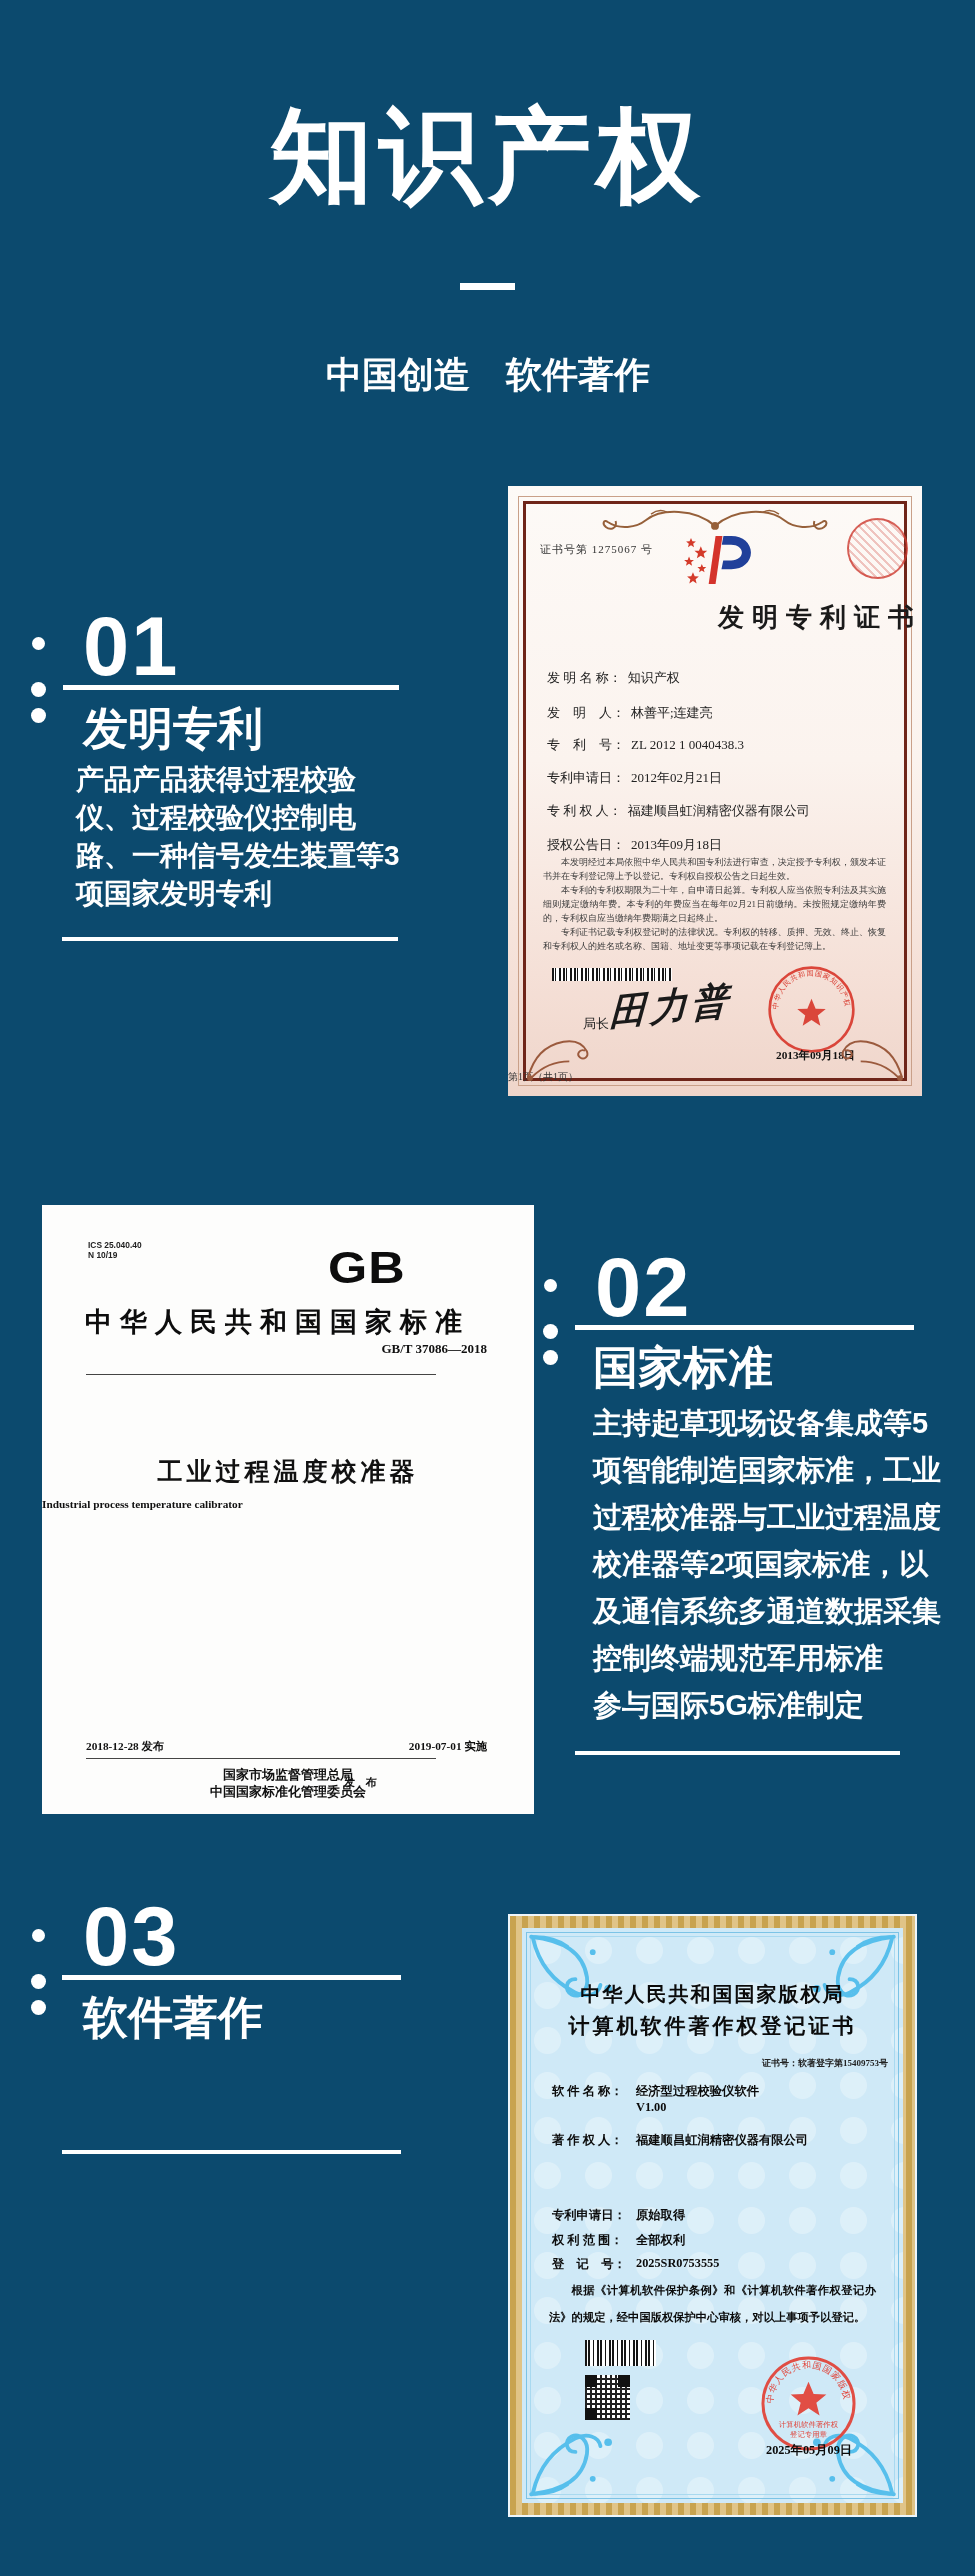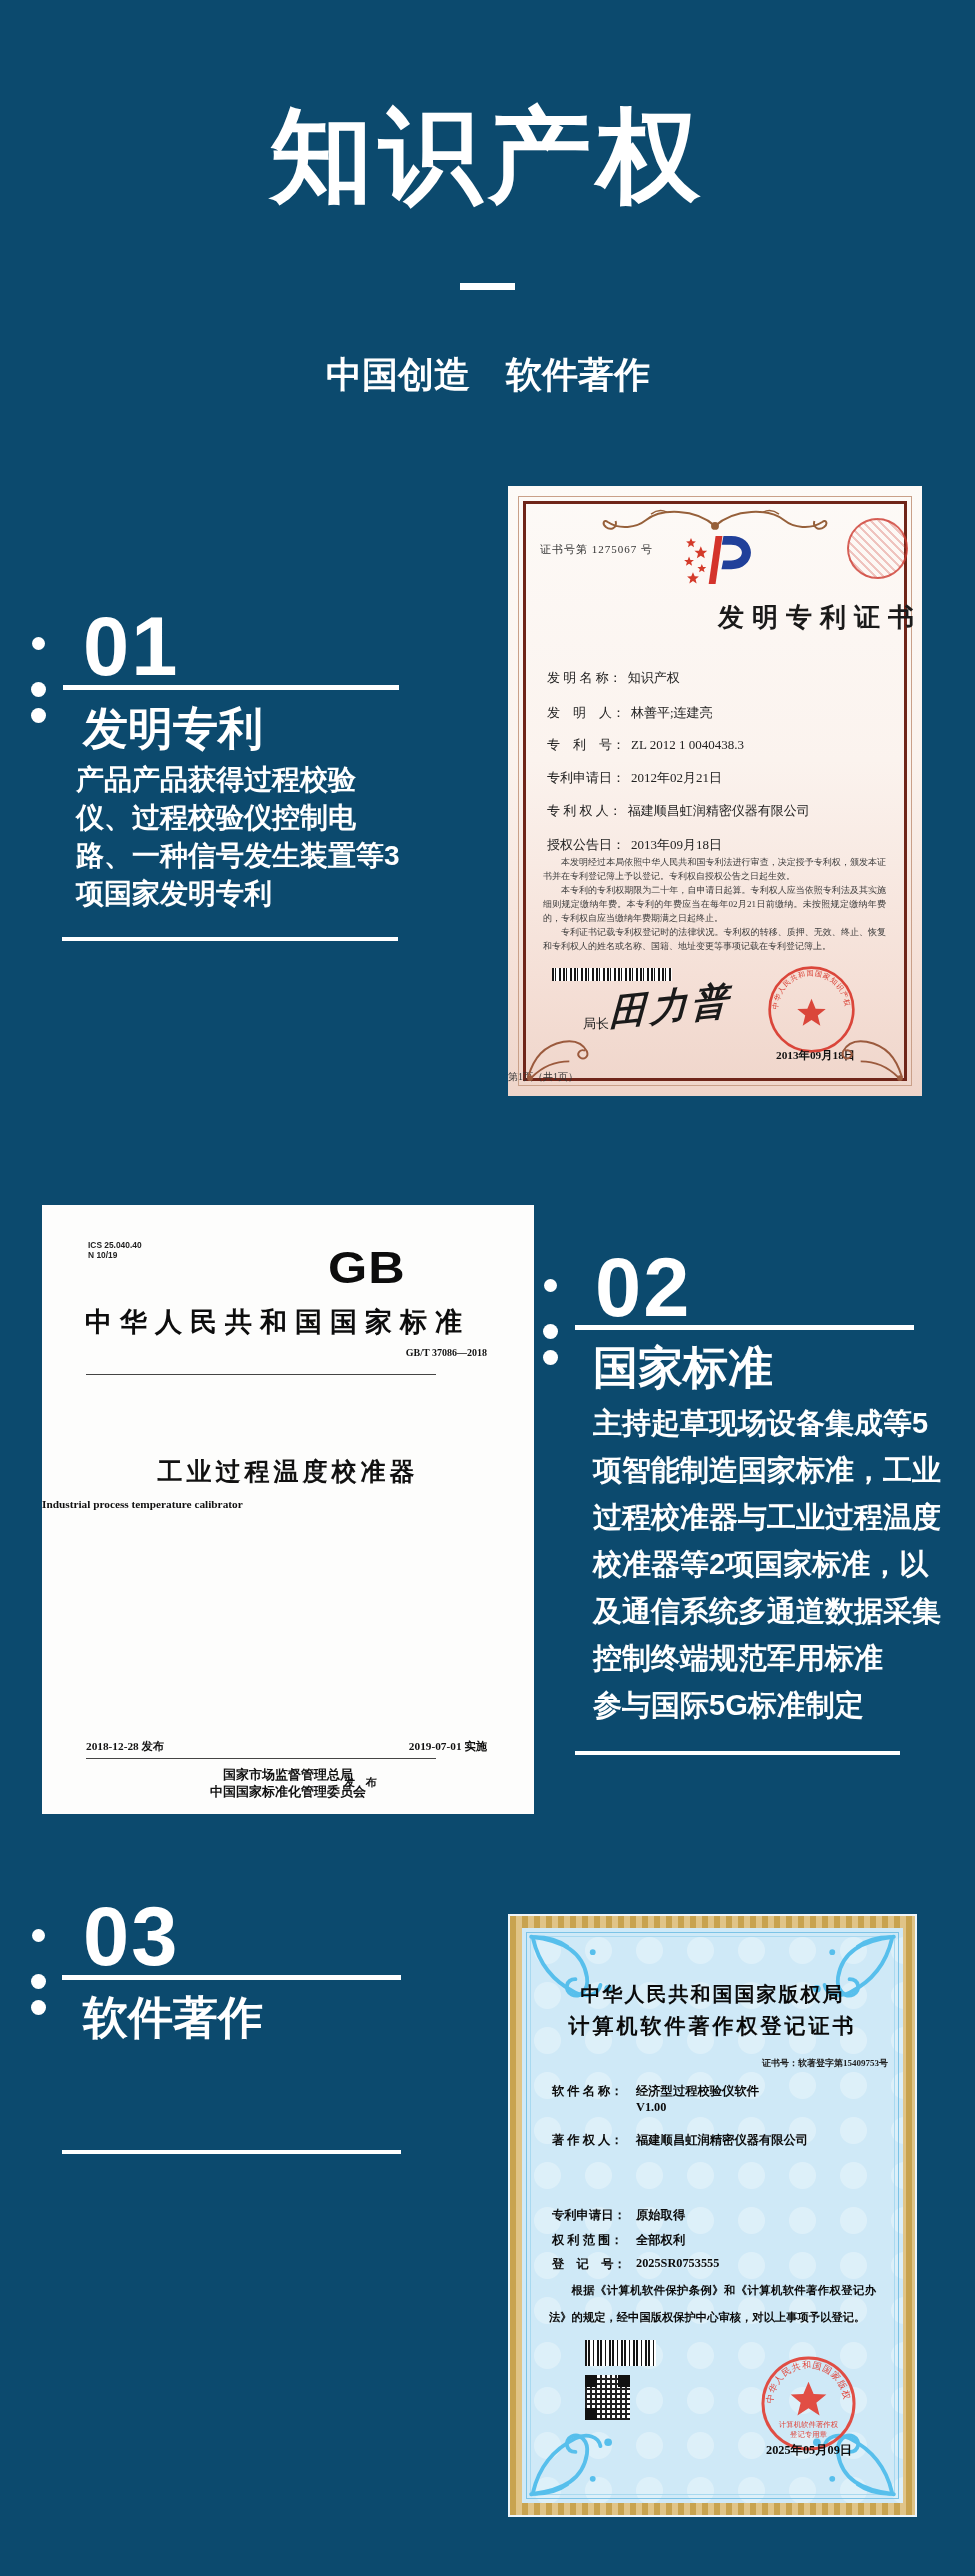--- a/index.html
+++ b/index.html
@@ -77,21 +77,21 @@
 
   
   .gbdoc{position:absolute;left:42px;top:1205px;width:492px;height:609px;background:#fdfdfc;
          font-family:"Liberation Serif","DejaVu Serif",serif;color:#111}
   .gb-ics{position:absolute;left:46px;top:35px;font-size:8.4px;line-height:10.4px;font-weight:700;
           font-family:"Liberation Sans",sans-serif;color:#222}
   .gb-logo{position:absolute;left:286px;top:37px;font-size:45px;font-weight:900;color:#0d0d0d;
            font-family:"Liberation Sans",sans-serif;letter-spacing:1px;transform:scale(1.12,1);transform-origin:left top}
   .gb-title{position:absolute;left:43px;top:99px;width:355px;font-size:27px;font-weight:700;
             letter-spacing:8px;white-space:nowrap;color:#0d0d0d}
-  .gb-no{position:absolute;right:47px;top:142px;font-size:10px;font-weight:700}
+  .gb-no{position:absolute;right:47px;top:136px;font-size:13px;font-weight:700}
   .gb-line{position:absolute;left:44px;width:350px;height:1px;background:#444}
   #gb-line1{top:169px}#gb-line2{top:553px}
   .gb-doctitle{position:absolute;top:250px;left:0;width:100%;text-align:center;
                font-size:25px;font-weight:700;letter-spacing:4px}
   .gb-doctitle-en{position:absolute;top:293px;left:0;width:100%;text-align:left;
                   font-size:11.3px;font-weight:700}
   .gb-issue{position:absolute;left:44px;top:534px;font-size:11.3px;font-weight:700}
   .gb-impl{position:absolute;right:47px;top:534px;font-size:11.3px;font-weight:700}
   .gb-issuer{position:absolute;top:561px;left:0;width:100%;text-align:center;
              font-size:13px;font-weight:700;line-height:17px}

